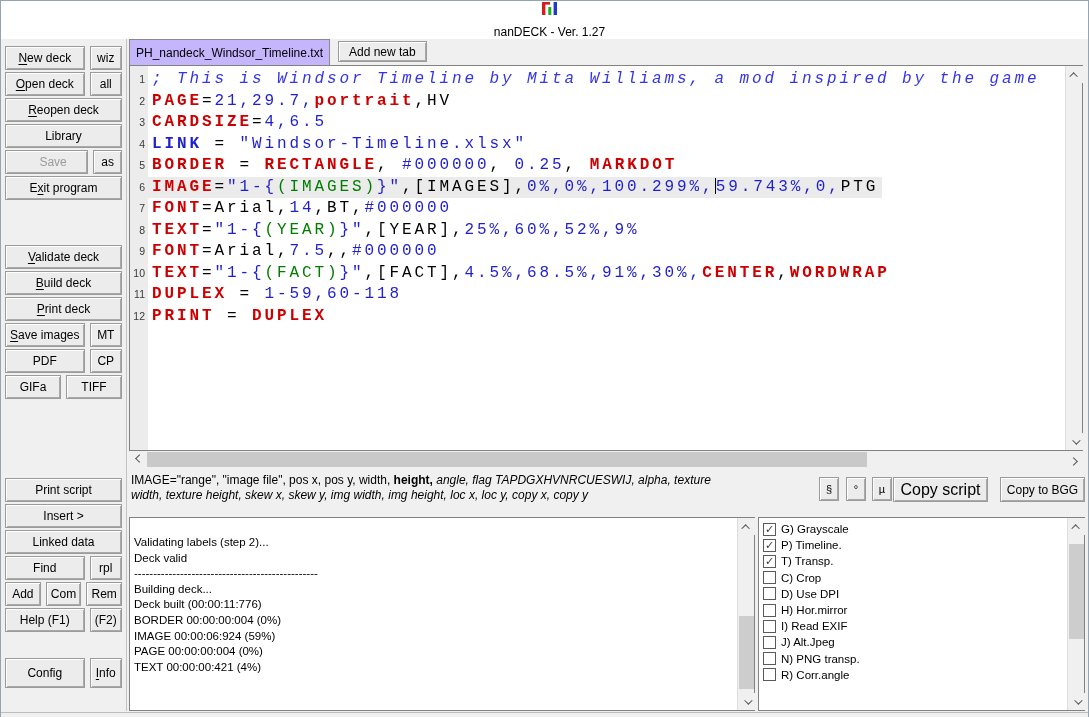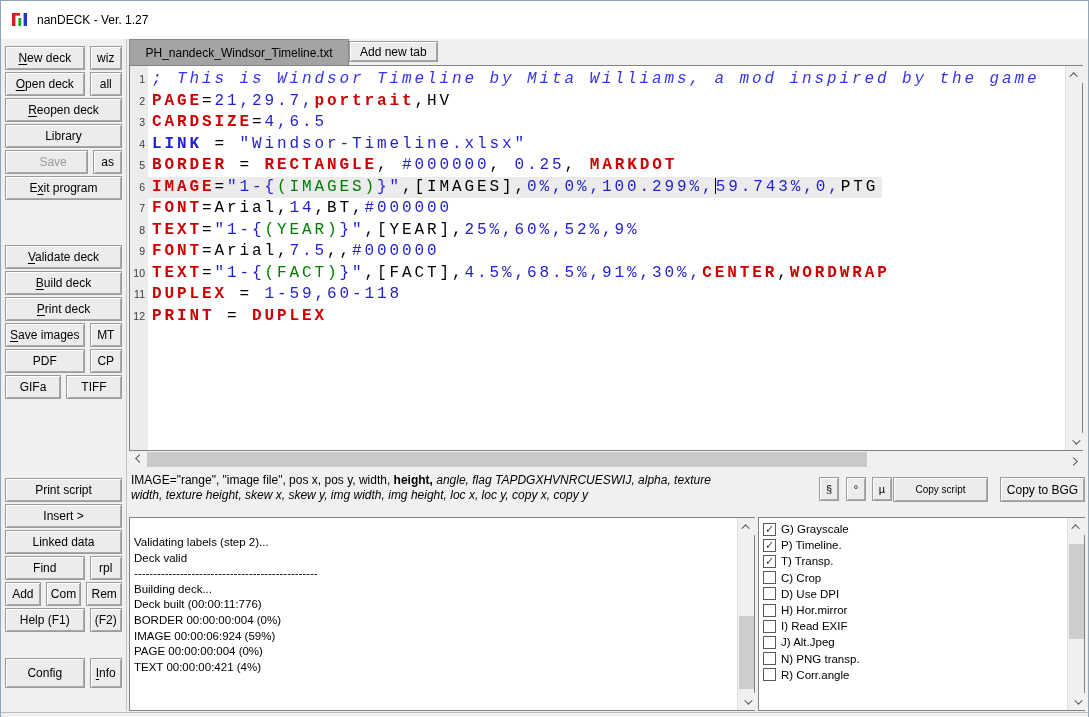--- a/index.html
+++ b/index.html
@@ -1,35 +1,35 @@
 <!DOCTYPE html>
 <html style="--keyword: #cc0000; --value: #1f1fce; --comment: #3434e8; --label_green: #007d00; --active_line_bg: #ebebeb;"><head>
 <meta charset="utf-8">
 <style>
   *{margin:0;padding:0;box-sizing:border-box;}
   html,body{width:1089px;height:717px;}
   body{font-family:"Liberation Sans",sans-serif;background:#fff;position:relative;overflow:hidden;}
   .window{position:absolute;inset:0;border:1px solid #93a4b4;background:#f0f0f0;}
   
-  .titlebar{position:absolute;left:0;top:0;right:0;height:38px;background:#fff;display:flex;align-items:center;padding-left:10px;gap:8px;}
+  .titlebar{position:absolute;left:0;top:0;right:0;height:38px;background:#fff;display:flex;align-items:center;padding-left:10px;gap:8px;flex-direction:column;}
   .title{font-size:12px;color:#000;}
   
   .sidebar{position:absolute;left:0;top:38px;width:126px;bottom:5px;background:#f0f0f0;border-right:1px solid #c3c3c3;}
   .btn-group{position:absolute;left:0;right:0;}
   .g1{top:7px;} .g2{top:206px;} .g3{top:439px;} .g4{top:619px;}
   .btn-row{display:flex;gap:5px;padding:0 4px;margin-bottom:2px;height:24px;}
   .g4 .btn-row{height:30px;}
   .sbtn{font-family:"Liberation Sans",sans-serif;font-size:12px;color:#000;background:#ececec;border:1px solid #9b9b9b;box-shadow:inset 1px 1px 0 #ffffff,inset -1px -1px 0 #a9a9a9;cursor:default;}
   .sbtn u{text-underline-offset:2px;}
   .sbtn.disabled{color:#9b9b9b;padding-left:13px;}
   .sz-full{flex:1;} .sz-w{flex:2.55;} .sz-n{flex:1;} .sz-h{flex:1;} .sz-t{flex:1;}
   
   .tabbar{position:absolute;left:128px;top:38px;right:5px;height:26px;display:flex;align-items:flex-end;}
-  .tab{height:26px;width:220px;background:#a3a3a3;border:1px solid #8a8a8a;border-bottom:none;font-size:12px;display:flex;align-items:center;justify-content:center;}
-  .add-tab{height:21px;margin-bottom:3px;padding:0 10px;}
+  .tab{height:26px;width:201px;background:#c4b5fd;border:1px solid #8a8a8a;border-bottom:none;font-size:12px;display:flex;align-items:center;justify-content:center;}
+  .add-tab{height:21px;margin-left:8px;margin-bottom:3px;padding:0 10px;}
   
   .editor{position:absolute;left:128px;top:64px;width:954px;height:386px;background:#fff;border:1px solid #828282;}
   .gutter-strip{position:absolute;left:0;top:0;bottom:0;width:18px;background:#ececec;}
   .code-area{position:absolute;left:0;top:3px;right:17px;bottom:0;overflow:hidden;}
   .code-line{display:flex;height:21.5px;white-space:pre;}
   .ln{flex:none;width:18px;font:10.5px/21.5px "Liberation Sans",sans-serif;letter-spacing:normal;text-align:right;padding-right:3px;color:#3a3a3a;}
   .lc{flex:none;white-space:pre;padding:0 4px;font:16px/21.5px "Liberation Mono",monospace;letter-spacing:2.9px;}
   .lc.active{background:var(--active_line_bg,#ebebeb);}
   .kw{color:var(--keyword,#cc0000);font-weight:bold;}
   .kwb{color:var(--value,#1f1fce);font-weight:bold;}
@@ -51,21 +51,21 @@
   .hsb{position:absolute;left:128px;top:450px;width:954px;height:17px;background:#f0f0f0;}
   .hsb .sbh{position:absolute;top:0;width:17px;height:17px;display:flex;align-items:center;justify-content:center;}
   .hsb .sbh.l{left:0;} .hsb .sbh.r{right:0;}
   .hthumb{position:absolute;left:18px;top:1px;height:15px;width:720px;background:#c9c9c9;}
   
   .help-row{position:absolute;left:128px;top:470px;width:956px;height:44px;}
   .syntax-help{position:absolute;left:2px;top:2px;width:705px;font-size:12px;line-height:14.5px;color:#000;}
   .h-n{font-style:normal;} .h-b{font-weight:bold;} .h-i{font-style:italic;}
   .mini-btn{position:absolute;top:6px;width:20px;height:24px;font-size:11px;}
   .btn-section{left:690px;} .btn-degree{left:717px;} .btn-micro{left:743px;}
-  .btn-copy-script{position:absolute;top:6px;left:764px;width:95px;height:25px;font-size:10px;}
+  .btn-copy-script{position:absolute;top:6px;left:764px;width:95px;height:25px;font-size:16px;}
   .btn-copy-bgg{position:absolute;top:6px;left:871px;width:85px;height:25px;font-size:12px;}
   
   .log-panel{position:absolute;left:128px;top:516px;width:626px;height:194px;background:#fff;border:1px solid #828282;}
   .log-lines{position:absolute;left:4px;top:2px;right:19px;bottom:2px;font-size:11.5px;line-height:15.6px;color:#000;overflow:hidden;white-space:pre;margin-top:15px;}
   .flags-panel{position:absolute;left:757px;top:516px;width:327px;height:194px;background:#fff;border:1px solid #828282;}
   .flag-list{position:absolute;left:2px;top:3px;right:19px;bottom:0;overflow:hidden;}
   .cb-row{display:flex;align-items:center;height:16.2px;gap:5px;padding-left:2px;}
   .cb{flex:none;width:13px;height:13px;border:1px solid #5a5a5a;background:#fff;font-size:11px;line-height:11px;text-align:center;color:#3c3c3c;}
   .cb-lb{font-size:11.5px;color:#000;white-space:nowrap;}
   

